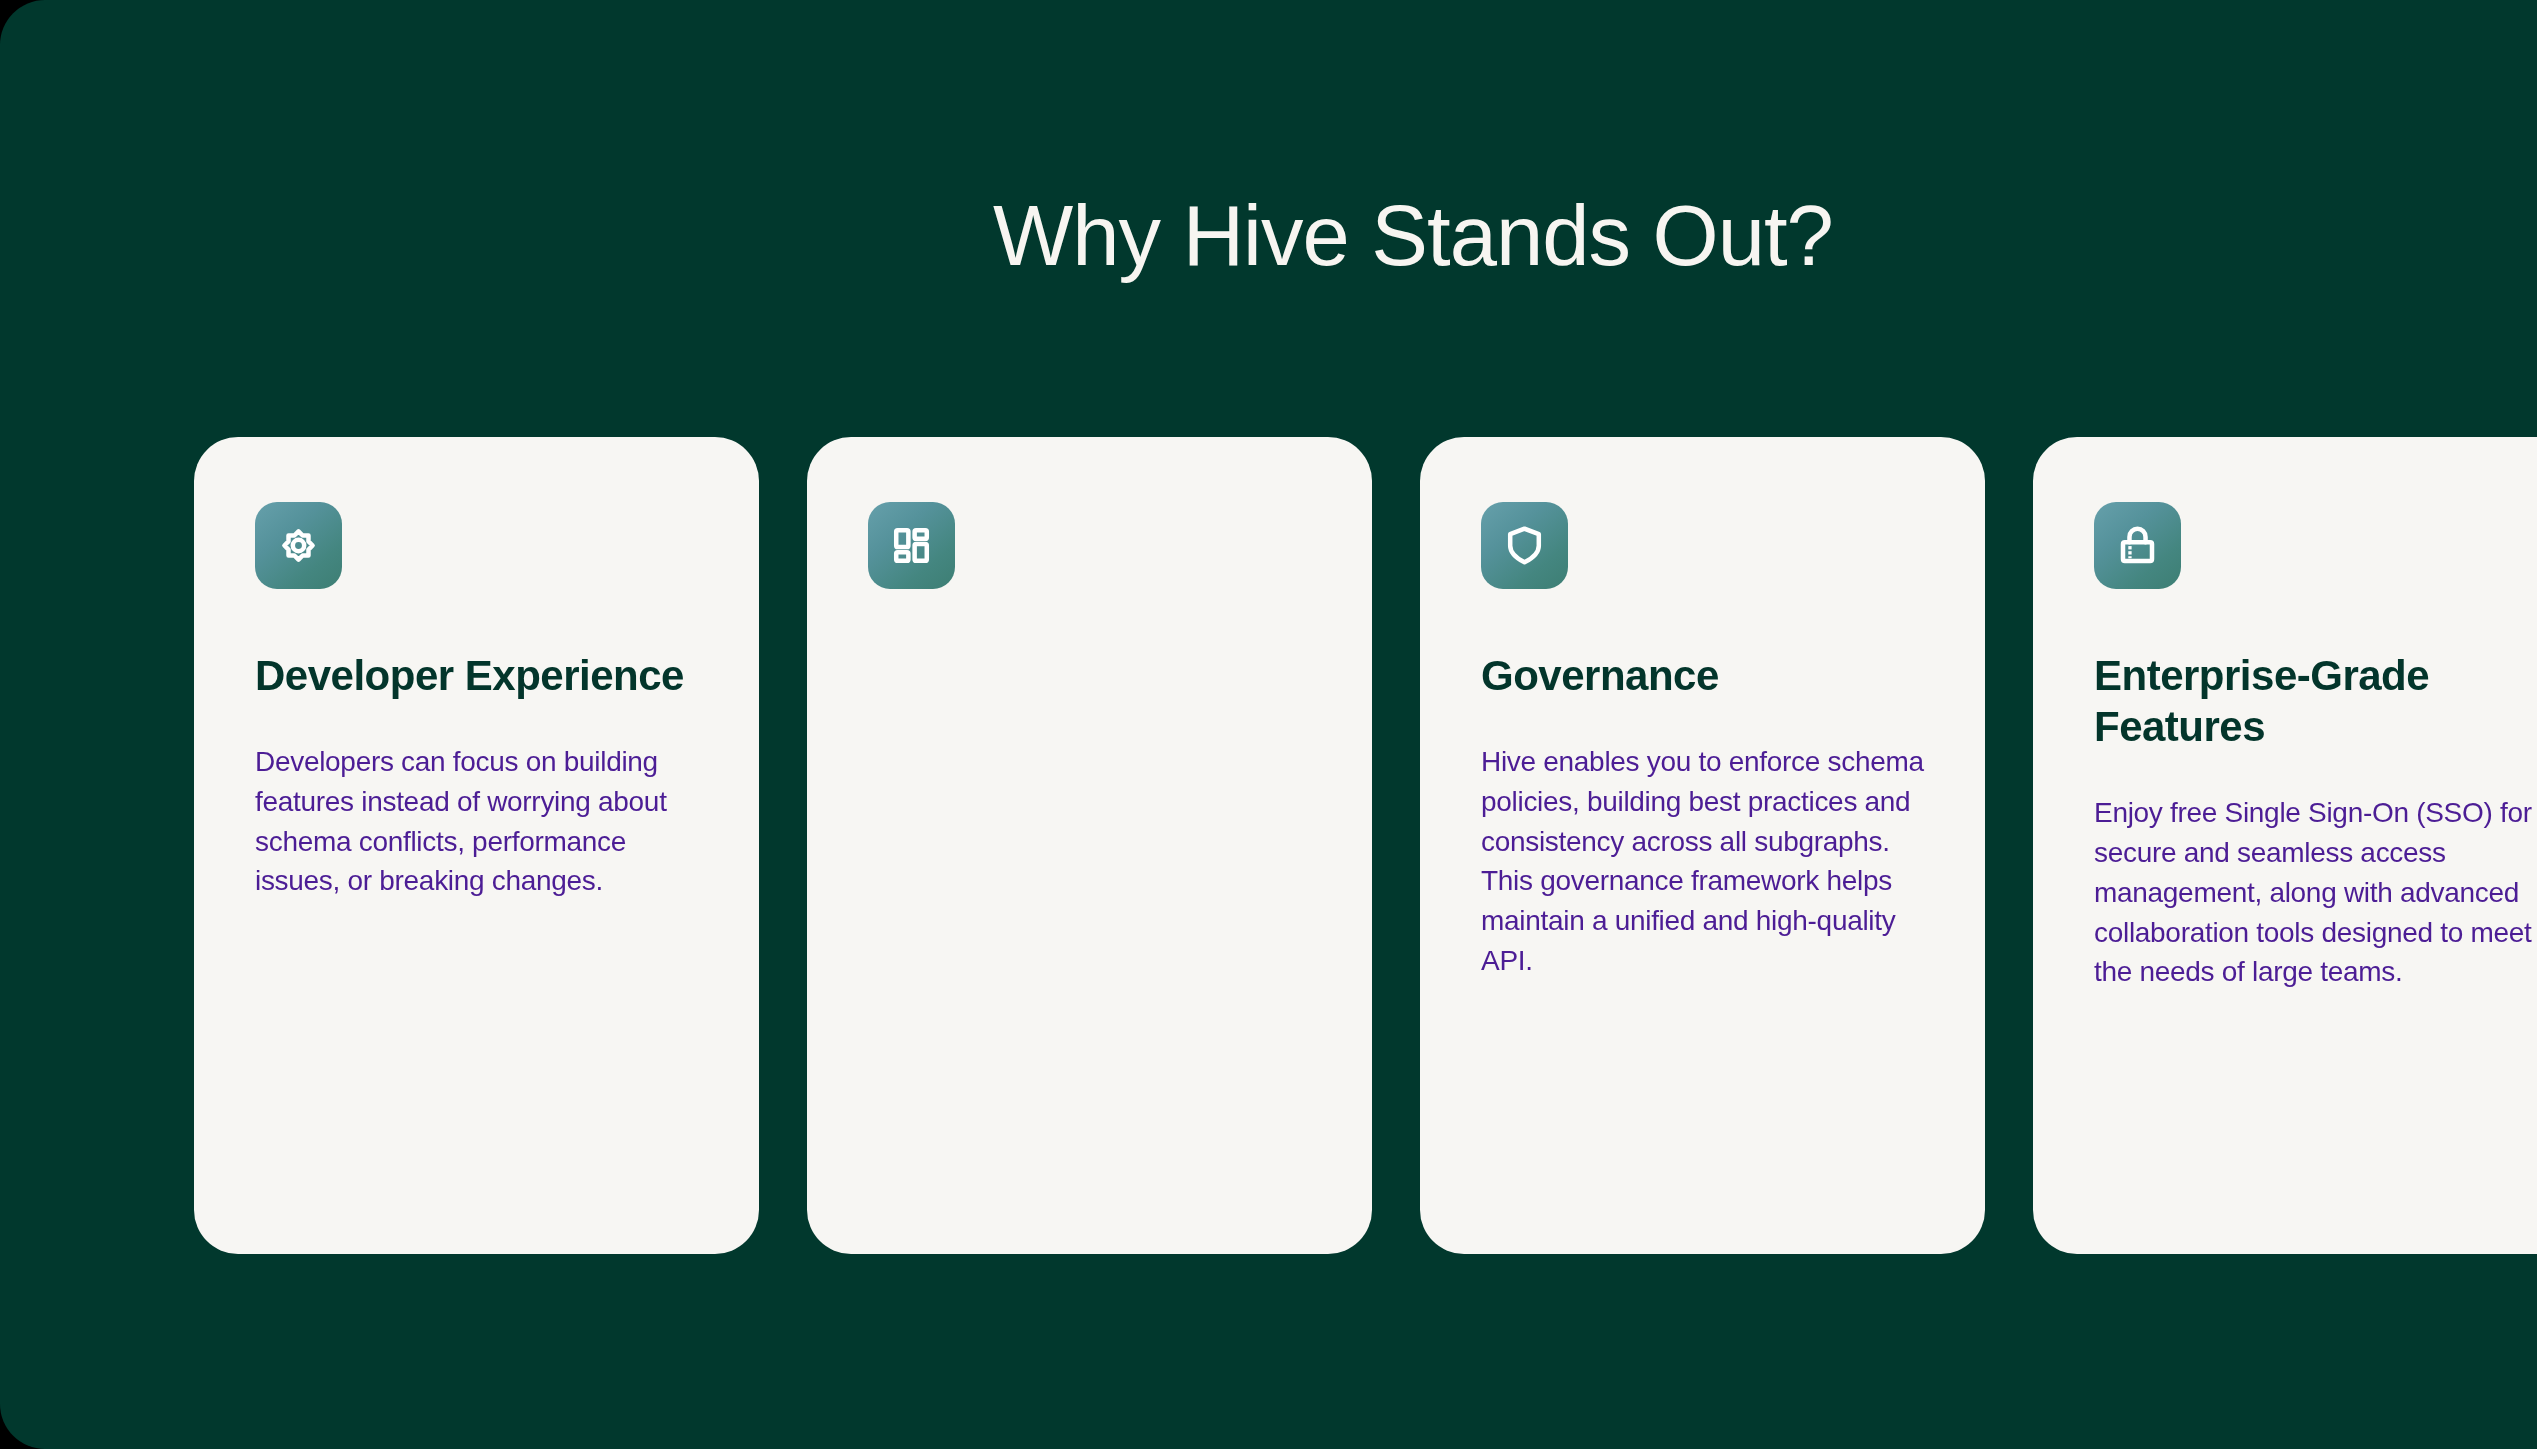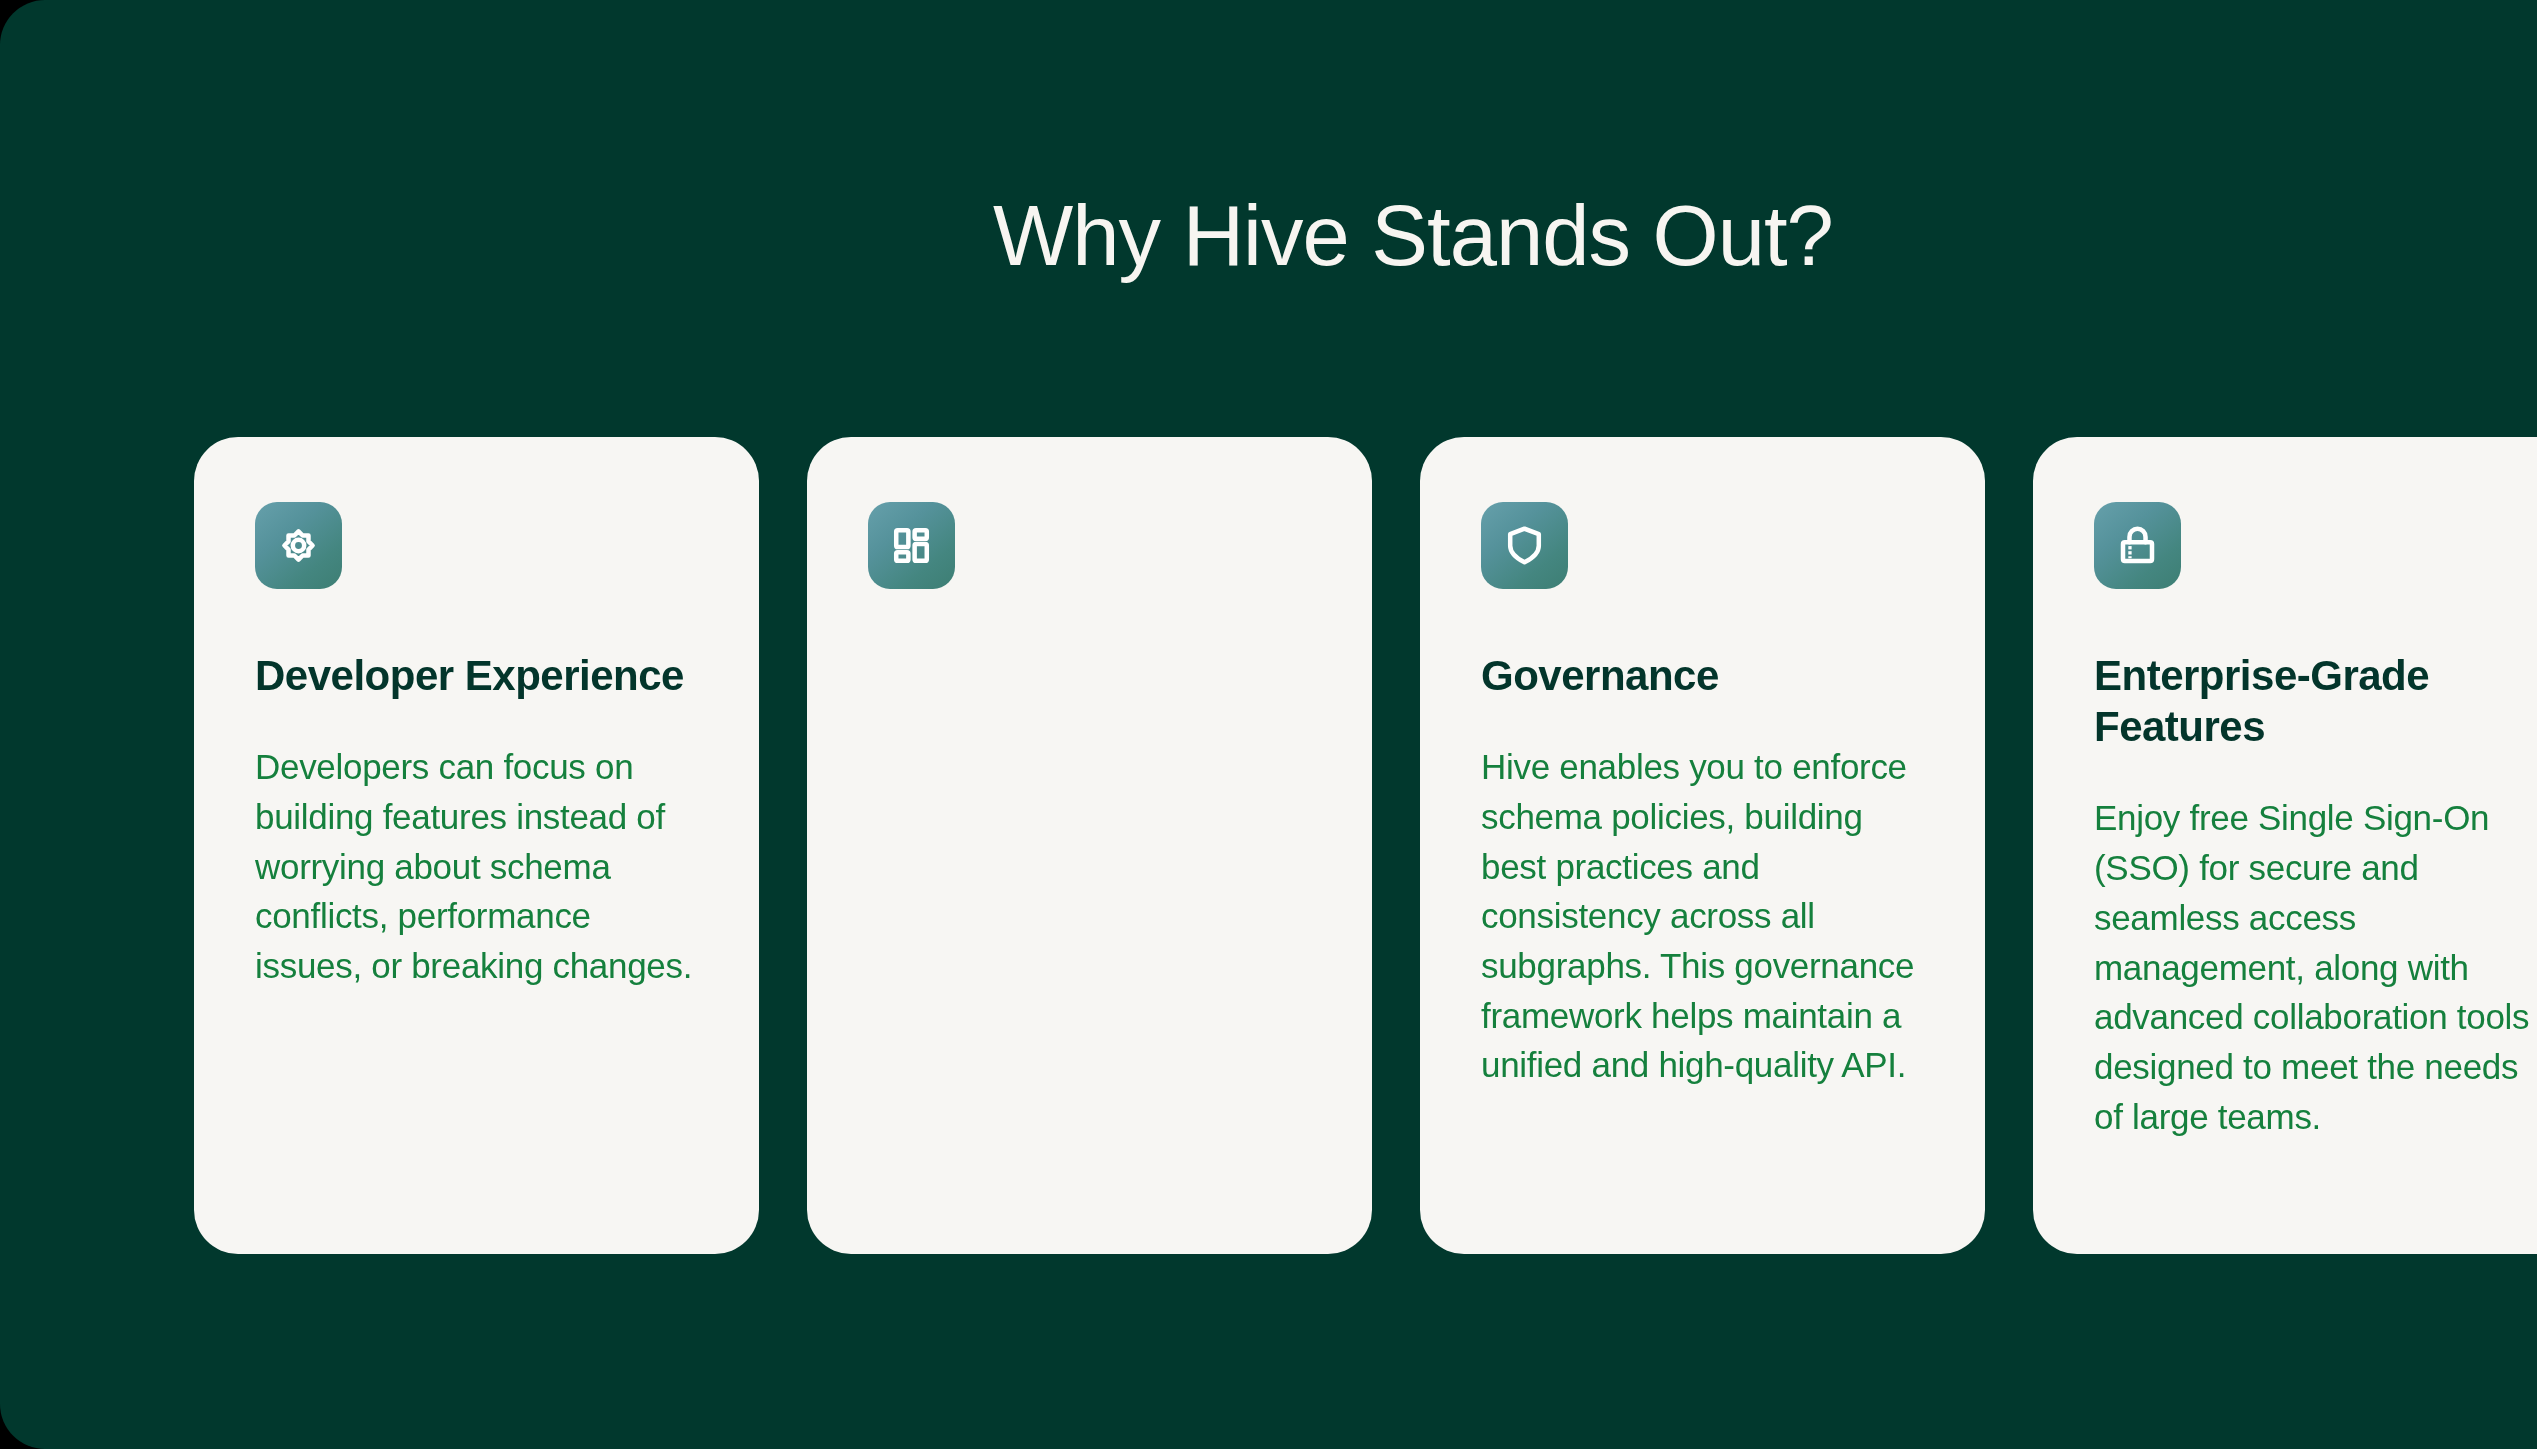--- a/index.html
+++ b/index.html
@@ -93,22 +93,22 @@
     color:#03352b;
     font-size:42px;
     line-height:1.22;
     font-weight:700;
     letter-spacing:-0.5px;
     max-width:100%;
   }
 
   .card-body {
     margin-top:41px;
-    color:#15803d;
-    font-size:35px;
+    color:#4c1d95;
+    font-size:28px;
     line-height:1.42;
     font-weight:400;
     letter-spacing:-0.3px;
     max-width:100%;
   }
 </style>
 </head>
 <body>
 
 <div id="page">

